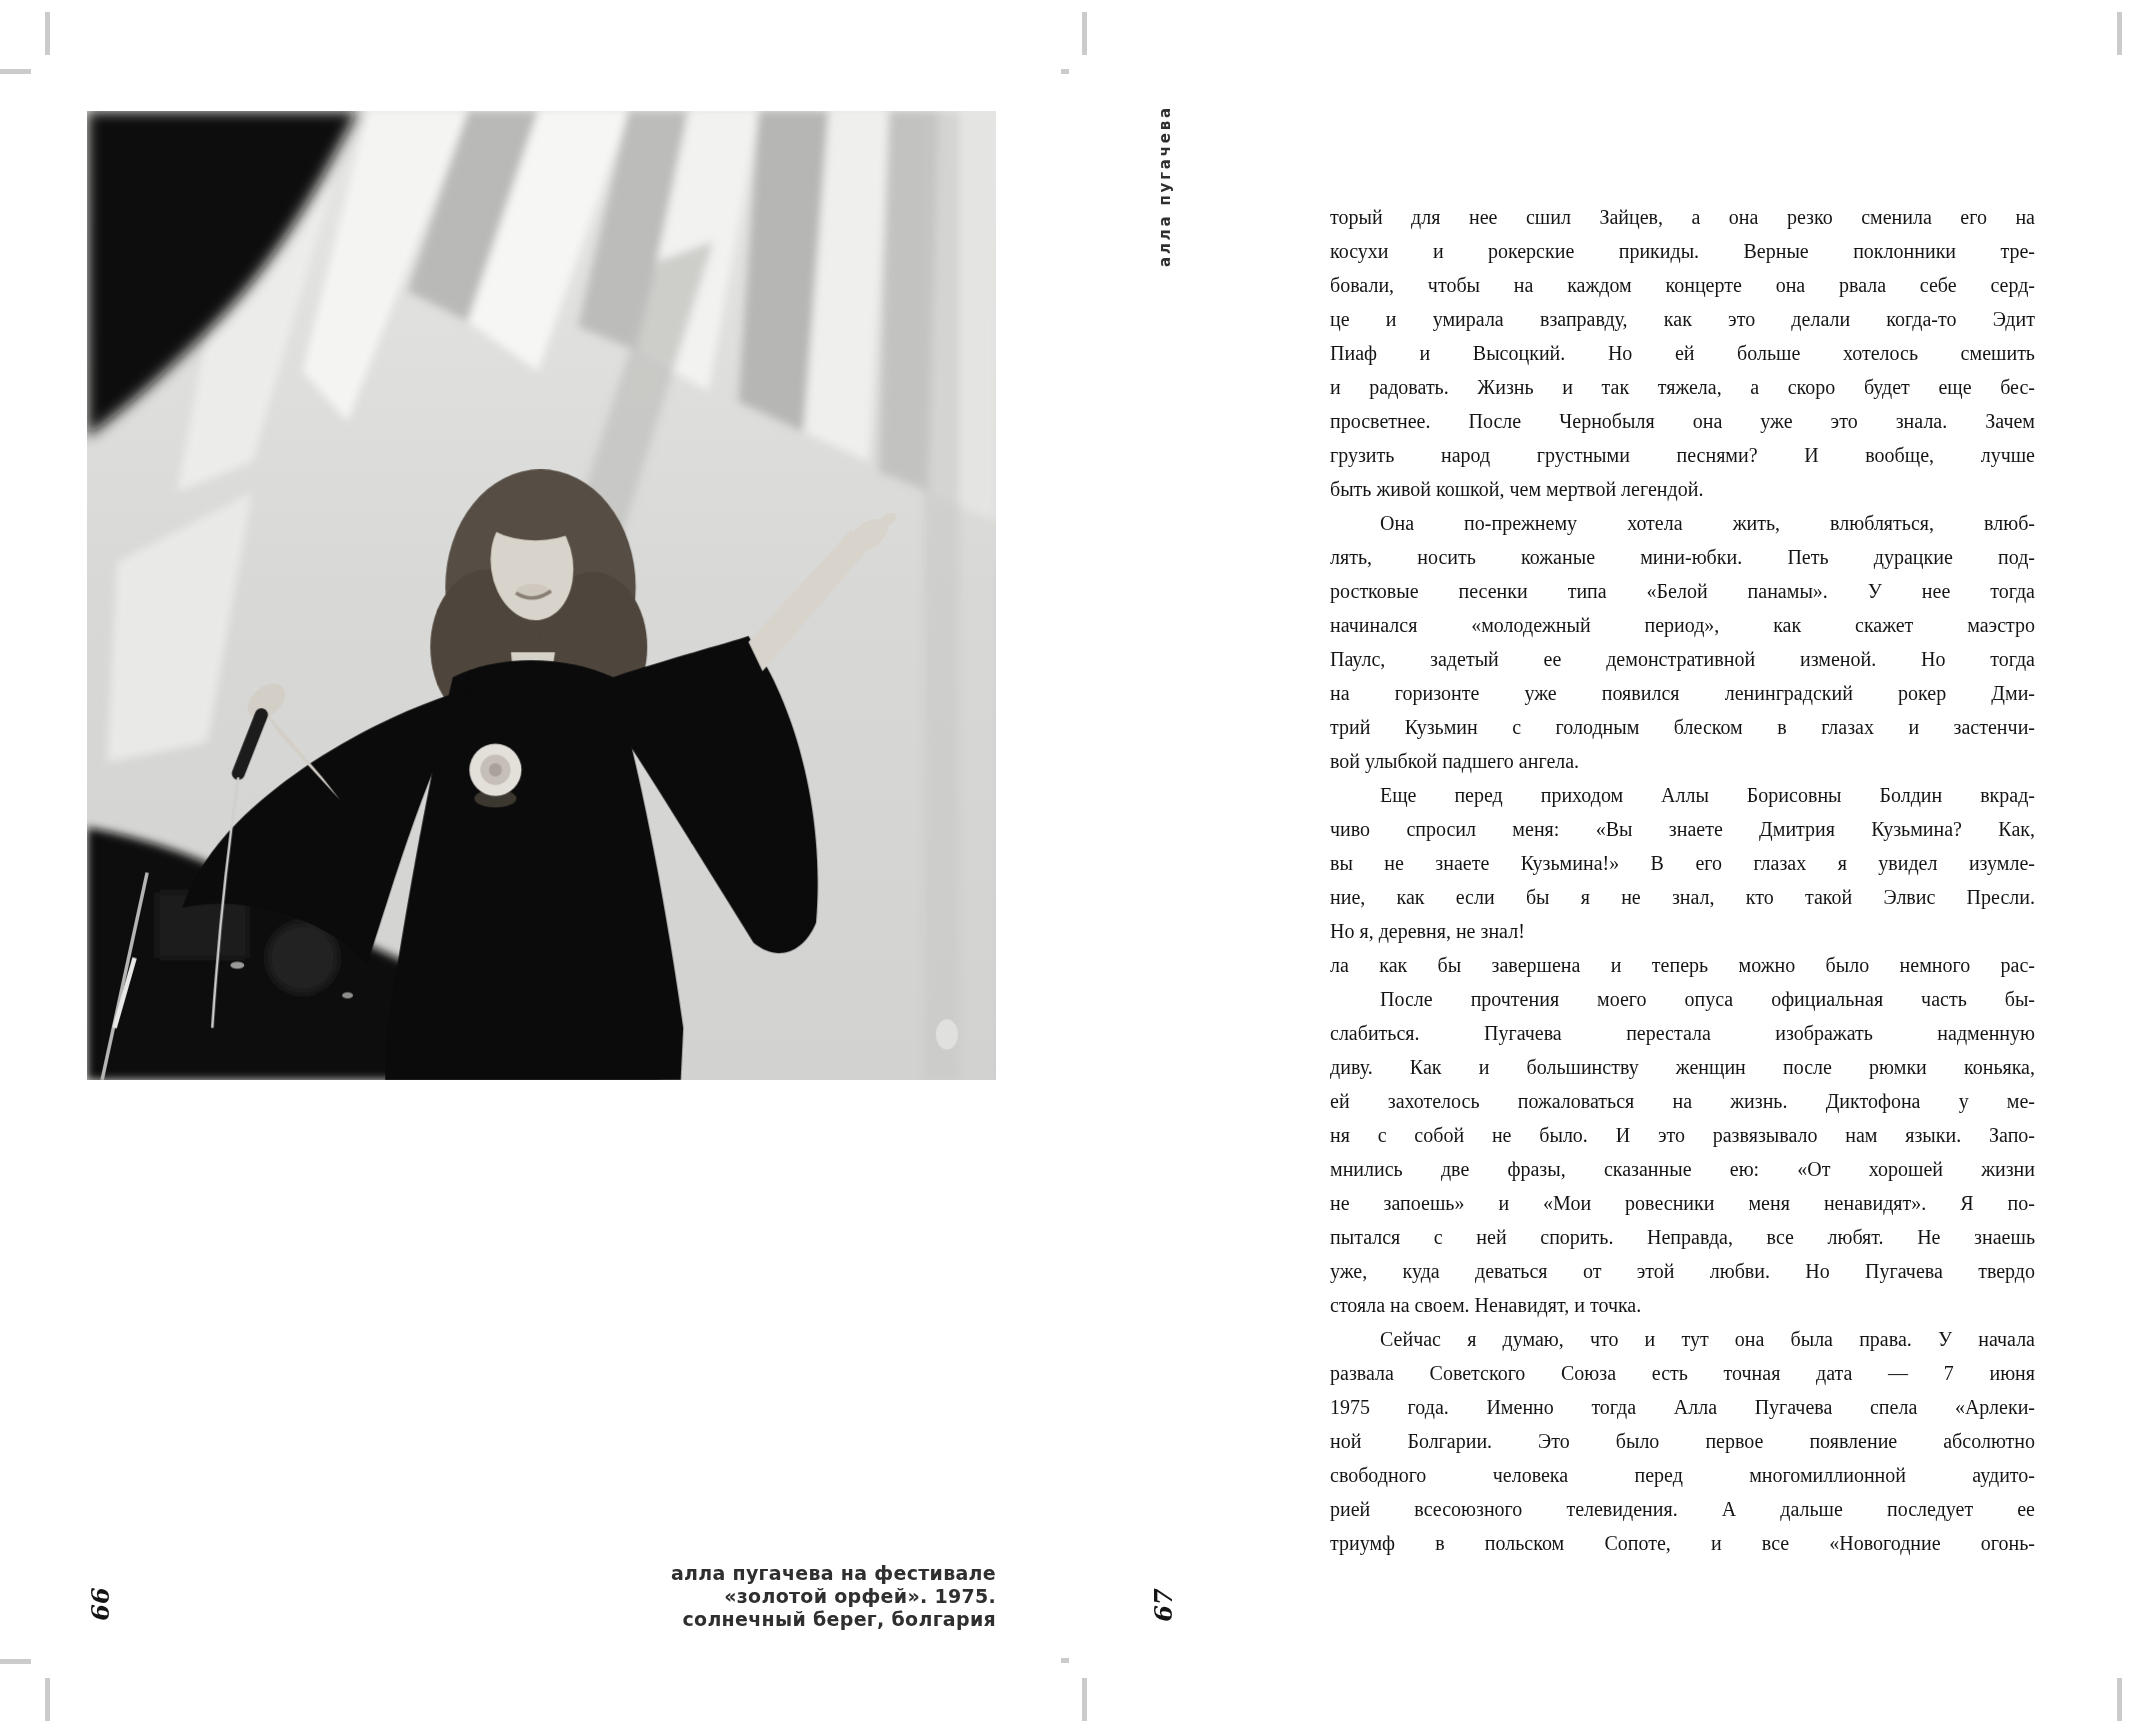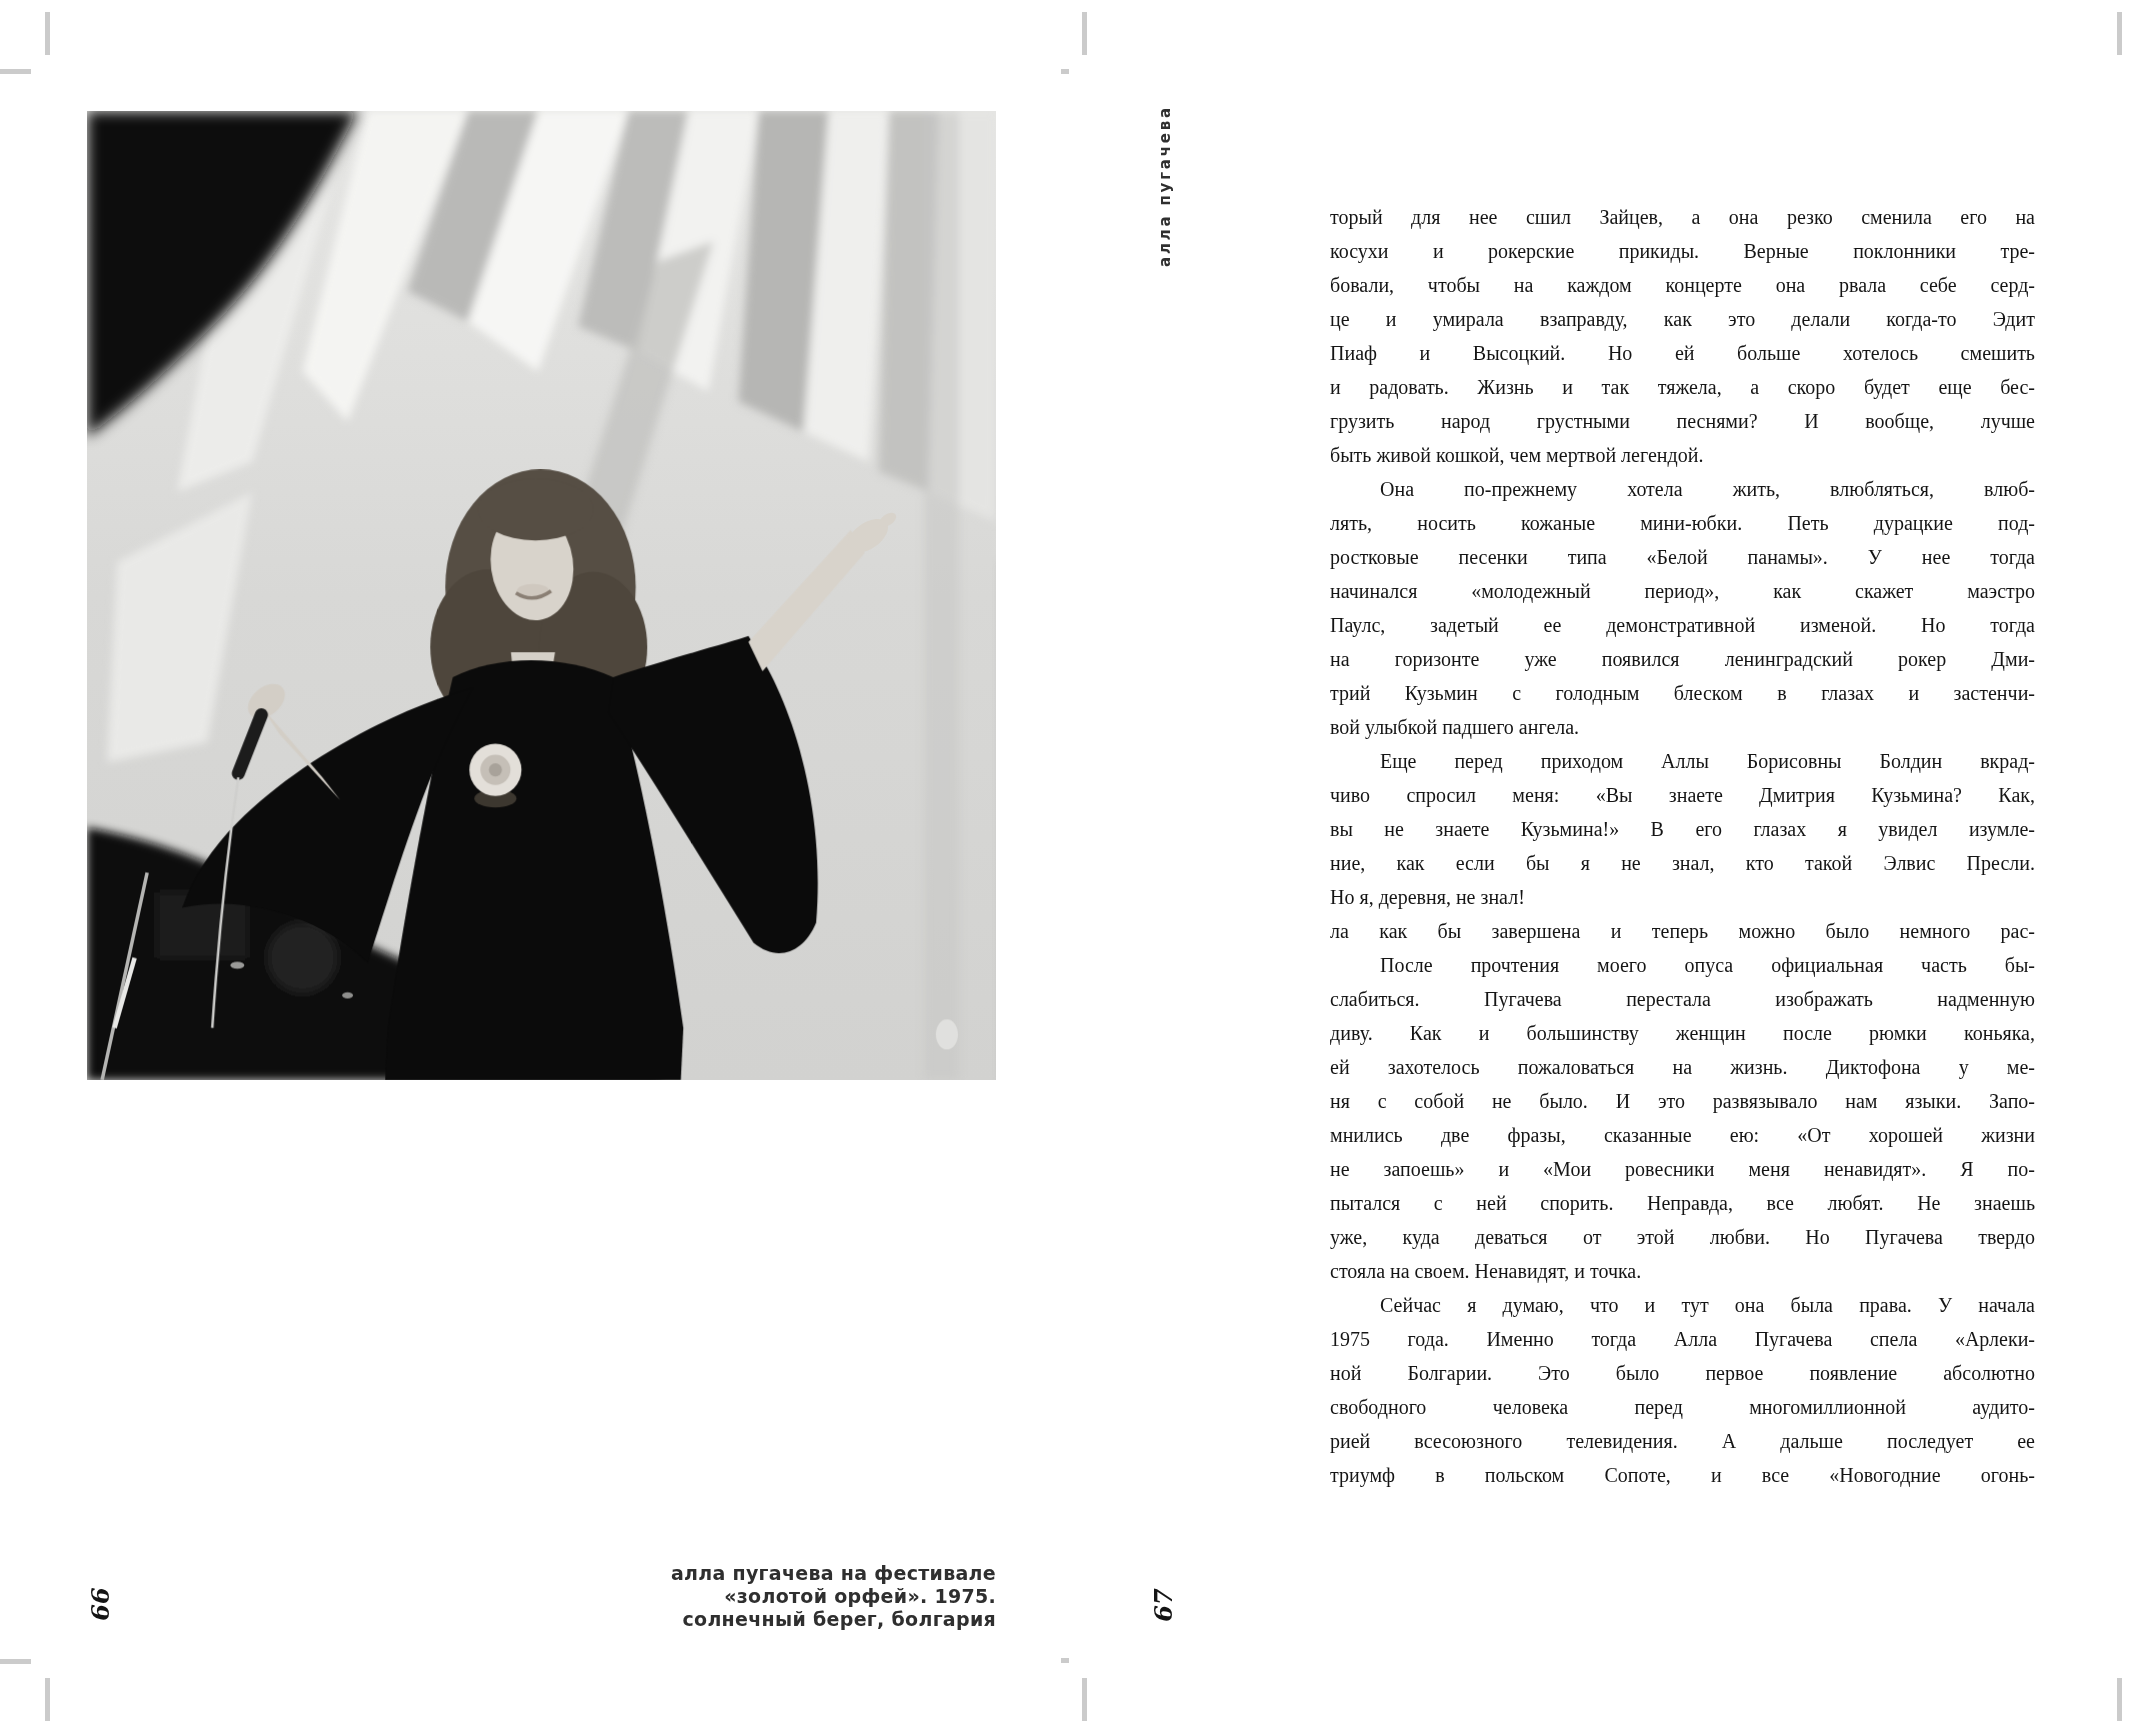--- a/index.html
+++ b/index.html
@@ -149,20 +149,21 @@
 
   <div class="page">
     <div class="running-head">алла пугачева</div>
     <div class="body-text">
         <div class="line">торый для нее сшил Зайцев, а она резко сменила его на</div>
         <div class="line">косухи и рокерские прикиды. Верные поклонники тре-</div>
         <div class="line">бовали, чтобы на каждом концерте она рвала себе серд-</div>
         <div class="line">це и умирала взаправду, как это делали когда-то Эдит</div>
         <div class="line">Пиаф и Высоцкий. Но ей больше хотелось смешить</div>
         <div class="line">и радовать. Жизнь и так тяжела, а скоро будет еще бес-</div>
+        <div class="line">просветнее. После Чернобыля она уже это знала. Зачем</div>
         <div class="line">грузить народ грустными песнями? И вообще, лучше</div>
         <div class="line end">быть живой кошкой, чем мертвой легендой.</div>
         <div class="line indent">Она по-прежнему хотела жить, влюбляться, влюб-</div>
         <div class="line">лять, носить кожаные мини-юбки. Петь дурацкие под-</div>
         <div class="line">ростковые песенки типа «Белой панамы». У нее тогда</div>
         <div class="line">начинался «молодежный период», как скажет маэстро</div>
         <div class="line">Паулс, задетый ее демонстративной изменой. Но тогда</div>
         <div class="line">на горизонте уже появился ленинградский рокер Дми-</div>
         <div class="line">трий Кузьмин с голодным блеском в глазах и застенчи-</div>
         <div class="line end">вой улыбкой падшего ангела.</div>
@@ -176,20 +177,21 @@
         <div class="line">слабиться. Пугачева перестала изображать надменную</div>
         <div class="line">диву. Как и большинству женщин после рюмки коньяка,</div>
         <div class="line">ей захотелось пожаловаться на жизнь. Диктофона у ме-</div>
         <div class="line">ня с собой не было. И это развязывало нам языки. Запо-</div>
         <div class="line">мнились две фразы, сказанные ею: «От хорошей жизни</div>
         <div class="line">не запоешь» и «Мои ровесники меня ненавидят». Я по-</div>
         <div class="line">пытался с ней спорить. Неправда, все любят. Не знаешь</div>
         <div class="line">уже, куда деваться от этой любви. Но Пугачева твердо</div>
         <div class="line end">стояла на своем. Ненавидят, и точка.</div>
         <div class="line indent">Сейчас я думаю, что и тут она была права. У начала</div>
+        <div class="line">развала Советского Союза есть точная дата — 7 июня</div>
         <div class="line">1975 года. Именно тогда Алла Пугачева спела «Арлеки-</div>
         <div class="line">ной Болгарии. Это было первое появление абсолютно</div>
         <div class="line">свободного человека перед многомиллионной аудито-</div>
         <div class="line">рией всесоюзного телевидения. А дальше последует ее</div>
         <div class="line">триумф в польском Сопоте, и все «Новогодние огонь-</div>
       </div>
     <div class="folio folio-right">67</div>
   </div>
 
 </div>

